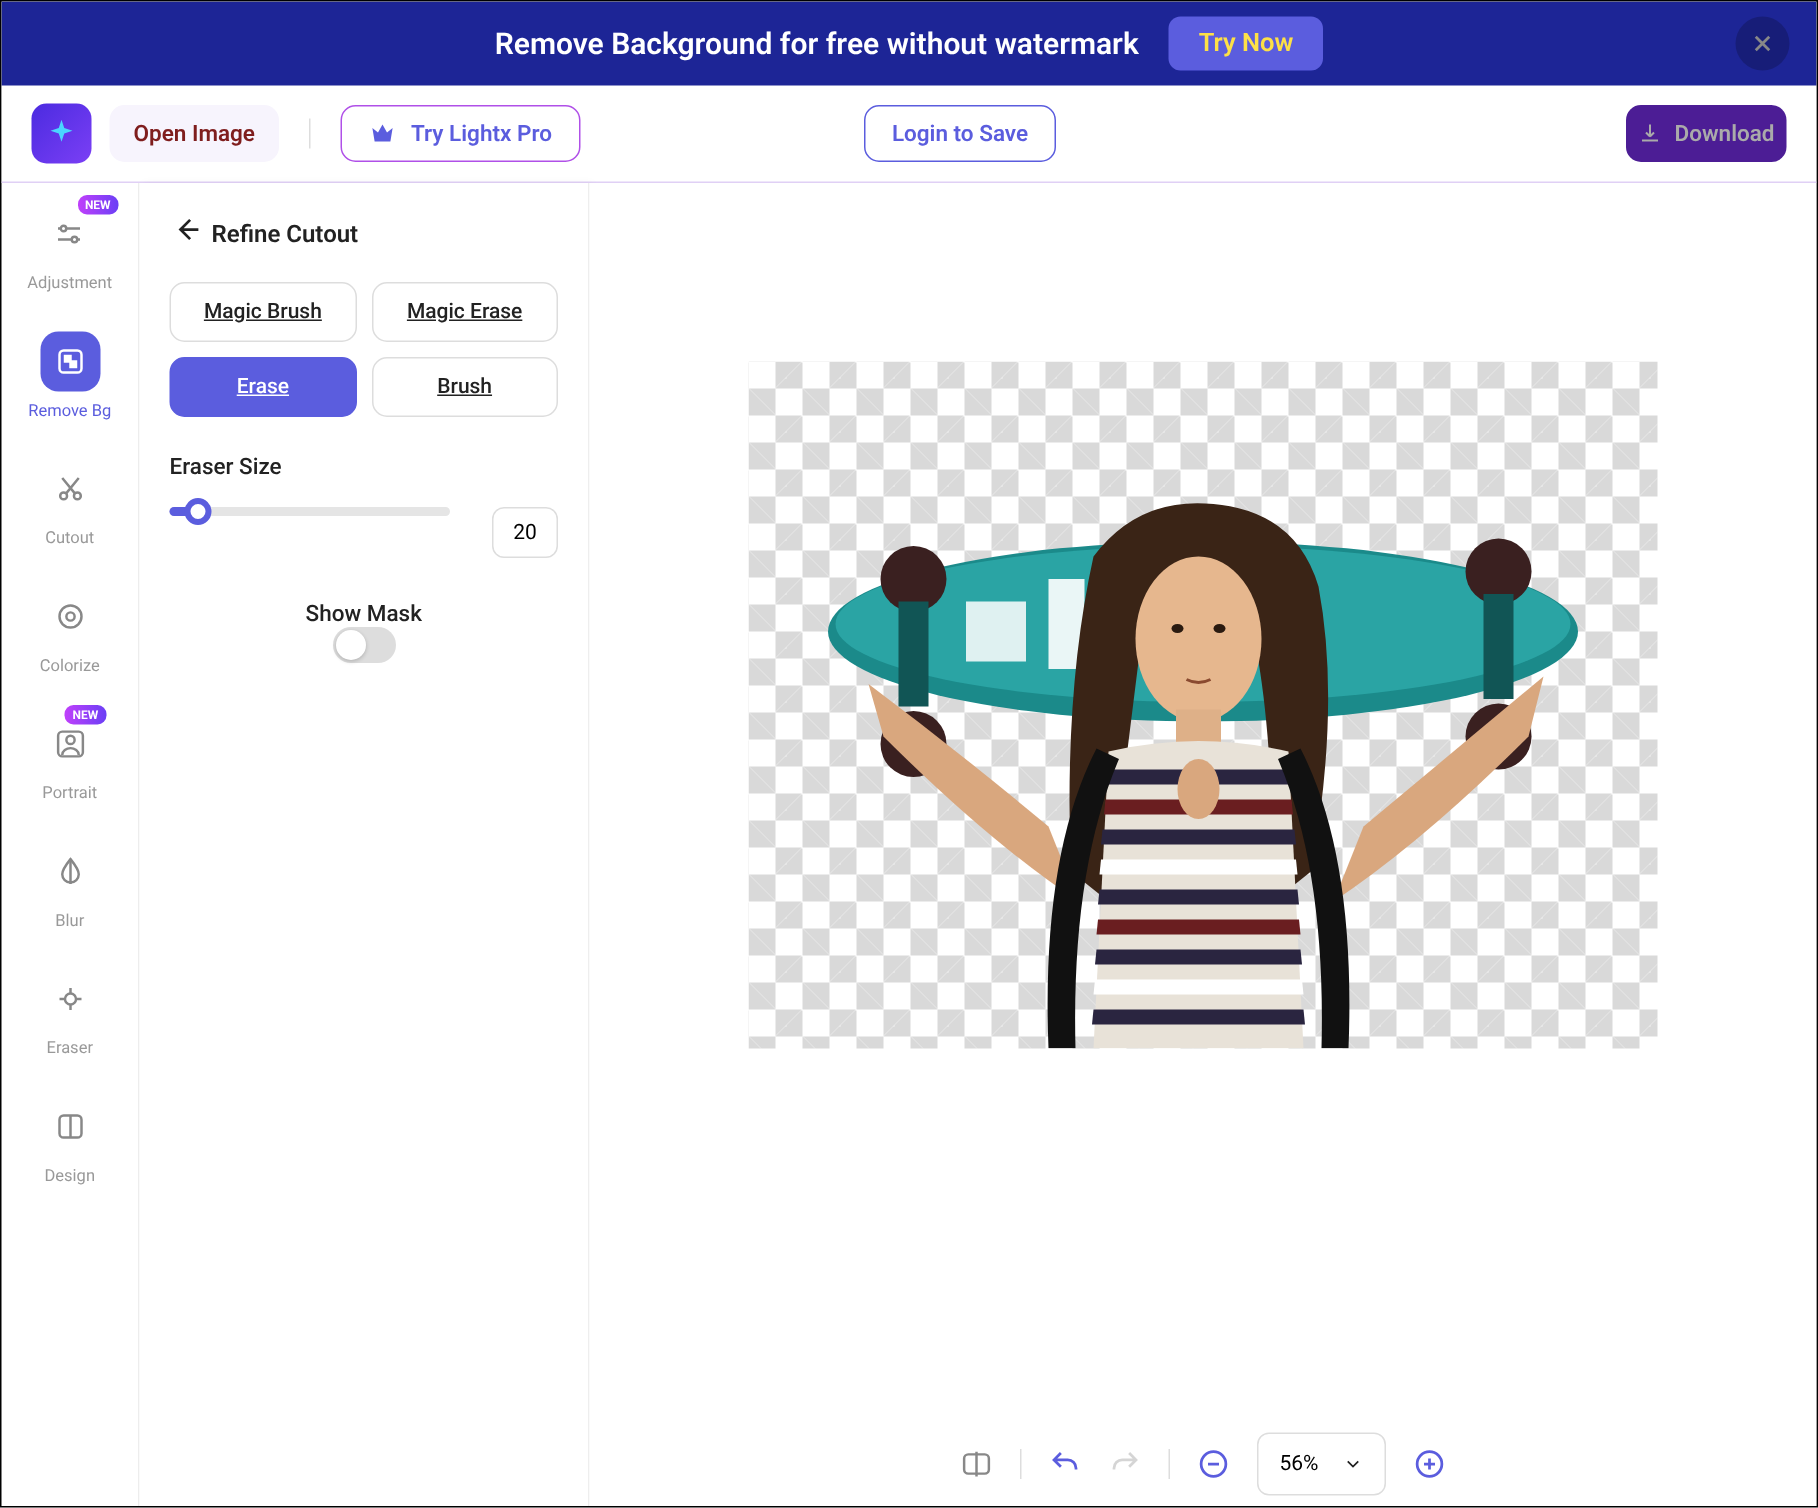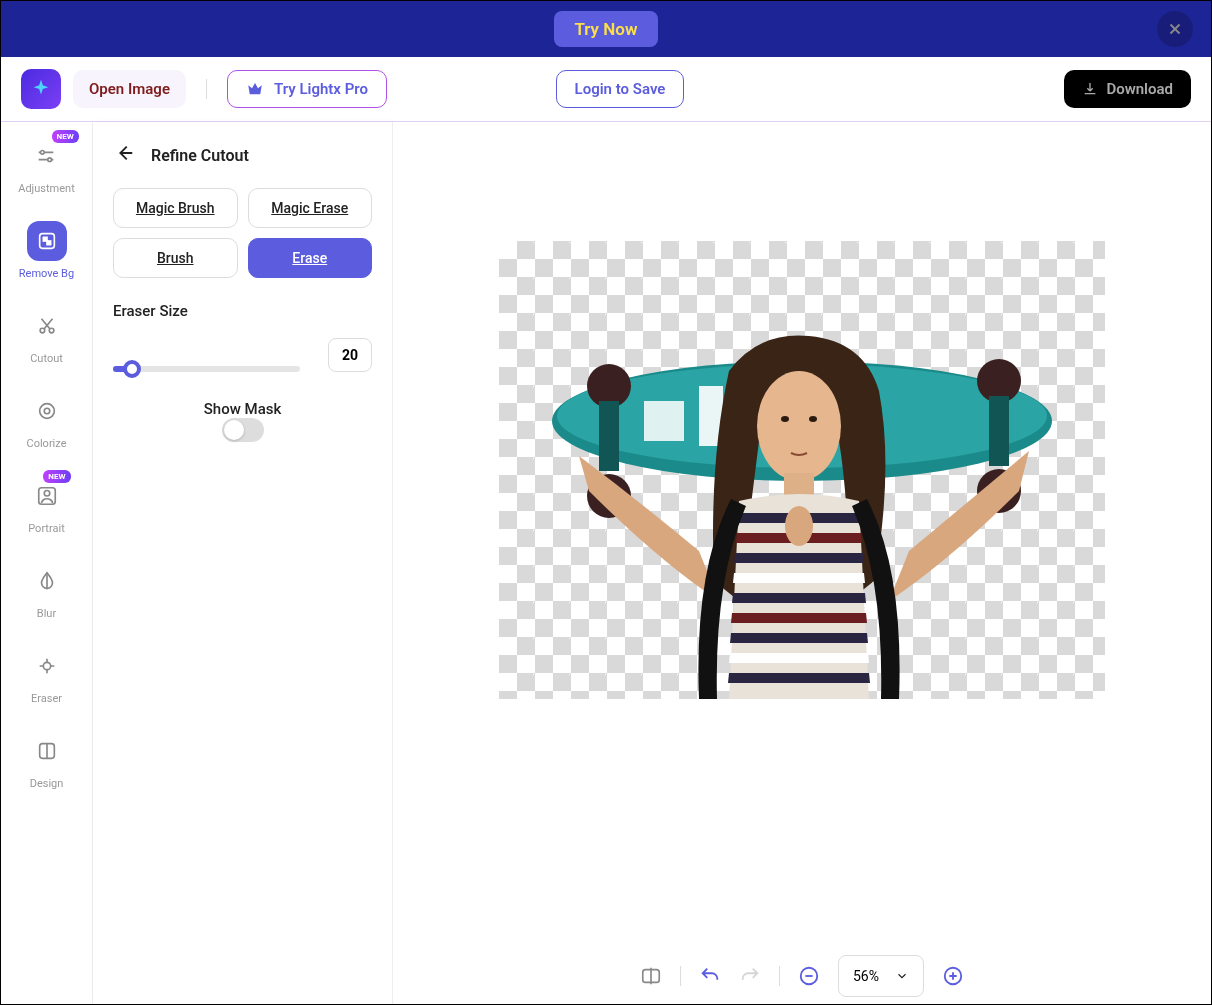--- a/index.html
+++ b/index.html
@@ -10,38 +10,38 @@
 .close-banner{position:absolute;right:18px;top:50%;transform:translateY(-50%);width:36px;height:36px;border-radius:50%;background:rgba(0,0,0,0.2);display:flex;align-items:center;justify-content:center;cursor:pointer;}
 .close-banner svg{width:18px;height:18px;}
 .topbar{height:65px;border-bottom:1px solid #e0d0f5;display:flex;align-items:center;padding:0 20px;background:#fff;}
 .logo{width:40px;height:40px;border-radius:10px;background:linear-gradient(135deg,#4b2be0,#7b3ff5);display:flex;align-items:center;justify-content:center;margin-right:12px;}
 .open-image{background:#f7f4fd;color:#7f1d1d;border:none;padding:10px 16px;border-radius:10px;font-size:15px;font-weight:600;cursor:pointer;}
 .vbar{width:1px;height:20px;background:#ddd;margin:0 20px;}
 .try-pro{border:1.5px solid;border-image:linear-gradient(90deg,#e040fb,#4b2be0) 1;border-radius:10px;padding:9px 18px;display:flex;align-items:center;gap:10px;cursor:pointer;background:#fff;}
 .try-pro span{color:#5b5dde;font-weight:600;font-size:15px;}
 .spacer{flex:1;}
 .login-save{border:1.5px solid #5b5dde;color:#5b5dde;background:#fff;padding:9px 18px;border-radius:10px;font-size:15px;font-weight:600;cursor:pointer;}
-.download{background:#000000;color:#aaa;border:none;padding:10px 18px;border-radius:10px;font-size:15px;font-weight:600;display:flex;align-items:center;gap:8px;margin-left:380px;}
+.download{background:#4c1d95;color:#aaa;border:none;padding:10px 8px;border-radius:10px;font-size:15px;font-weight:600;display:flex;align-items:center;gap:8px;margin-left:380px;}
 .main{display:flex;height:calc(100% - 121px);}
 .rail{width:92px;border-right:1px solid #eee;display:flex;flex-direction:column;align-items:center;padding-top:14px;}
 .rail-item{display:flex;flex-direction:column;align-items:center;margin-bottom:26px;cursor:pointer;position:relative;}
 .rail-icon{width:40px;height:40px;border-radius:12px;display:flex;align-items:center;justify-content:center;}
 .rail-icon.active{background:#5b5dde;}
 .rail-label{font-size:11px;color:#999;margin-top:6px;}
 .rail-label.active{color:#5b5dde;}
 .badge-new{position:absolute;top:-6px;right:-4px;background:linear-gradient(90deg,#c040fb,#6b3ff5);color:#fff;font-size:8px;padding:2px 5px;border-radius:6px;font-weight:700;}
 .panel{width:300px;background:#fff;border-right:1px solid #eee;padding:20px;box-shadow:2px 0 6px rgba(0,0,0,0.04);}
-.panel-header{display:flex;align-items:center;gap:16px;margin-bottom:20px;}
+.panel-header{display:flex;align-items:center;gap:6px;margin-bottom:20px;}
 .back-arrow{cursor:pointer;}
 .panel-title{font-size:16px;font-weight:600;color:#222;}
 .tool-grid{display:grid;grid-template-columns:1fr 1fr;gap:10px;margin-bottom:24px;}
 .tool-btn{border:1px solid #ddd;background:#fff;padding:11px 0;border-radius:10px;font-size:14px;font-weight:500;cursor:pointer;color:#222;text-decoration:underline;}
 .tool-btn.active{background:#5b5dde;color:#fff;border-color:#5b5dde;}
 .section-label{font-size:15px;font-weight:500;color:#222;margin-bottom:18px;}
-.slider-row{display:flex;align-items:flex-end;gap:28px;margin-bottom:28px;font-weight:bold;}
+.slider-row{display:flex;align-items:flex-start;gap:28px;margin-bottom:28px;}
 .slider{flex:1;height:6px;background:#e5e5e5;border-radius:3px;position:relative;cursor:pointer;}
 .slider-fill{position:absolute;left:0;top:0;height:100%;width:10%;background:#5b5dde;border-radius:3px;}
 .slider-thumb{position:absolute;left:10%;top:50%;transform:translate(-50%,-50%);width:18px;height:18px;border-radius:50%;background:#fff;border:4px solid #5b5dde;}
 .slider-value{border:1px solid #ddd;border-radius:8px;padding:8px 12px;font-size:14px;width:44px;text-align:center;}
 .toggle-row{display:flex;align-items:center;justify-content:space-between;flex-direction:column;}
 .toggle{width:42px;height:24px;background:#ddd;border-radius:12px;position:relative;cursor:pointer;}
 .toggle-thumb{position:absolute;left:2px;top:2px;width:20px;height:20px;background:#fff;border-radius:50%;box-shadow:0 1px 3px rgba(0,0,0,0.2);}
 .canvas-area{flex:1;background:#fff;position:relative;display:flex;flex-direction:column;}
 .canvas-wrap{flex:1;display:flex;align-items:center;justify-content:center;}
 .checker{width:606px;height:458px;background-image:linear-gradient(45deg,#d9d9d9 25%,transparent 25%),linear-gradient(-45deg,#d9d9d9 25%,transparent 25%),linear-gradient(45deg,transparent 75%,#d9d9d9 75%),linear-gradient(-45deg,transparent 75%,#d9d9d9 75%);background-size:36px 36px;background-position:0 0,0 18px,18px -18px,-18px 0;background-color:#fff;display:flex;align-items:flex-end;justify-content:center;overflow:hidden;position:relative;margin-top:-130px;}
@@ -49,20 +49,21 @@
 .bottombar{height:56px;display:flex;align-items:center;justify-content:center;gap:18px;}
 .bottombar .sep{width:1px;height:20px;background:#ddd;}
 .zoom-select{border:1px solid #ddd;border-radius:8px;padding:12px 14px;display:flex;align-items:center;gap:16px;font-size:14px;cursor:pointer;}
 .icon-btn{cursor:pointer;display:flex;align-items:center;justify-content:center;}
 .icon-btn.disabled{opacity:0.35;}
 </style>
 </head>
 <body>
 
 <div class="banner">
+  <span class="banner-text">Remove Background for free without watermark</span>
   <button class="try-now">Try Now</button>
   <div class="close-banner">
     <svg viewBox="0 0 24 24" fill="none" stroke="#888" stroke-width="2.5">
         <path d="M6 6l12 12M18 6L6 18"></path>
       </svg>
   </div>
 </div>
 
 <div class="topbar">
   <div class="logo">
@@ -177,22 +178,22 @@
       <div class="back-arrow">
         <svg width="22" height="22" viewBox="0 0 24 24" fill="none" stroke="#222" stroke-width="2">
             <path d="M15 5l-7 7 7 7M8 12h13"></path>
           </svg>
       </div>
       <span class="panel-title">Refine Cutout</span>
     </div>
     <div class="tool-grid">
       <button class="tool-btn">Magic Brush</button>
       <button class="tool-btn">Magic Erase</button>
+      <button class="tool-btn active">Erase</button>
       <button class="tool-btn">Brush</button>
-      <button class="tool-btn active">Erase</button>
     </div>
     <div class="section-label">Eraser Size</div>
     <div class="slider-row">
       <div class="slider">
         <div class="slider-fill"></div>
         <div class="slider-thumb"></div>
       </div>
       <div class="slider-value">20</div>
     </div>
     <div class="toggle-row">

